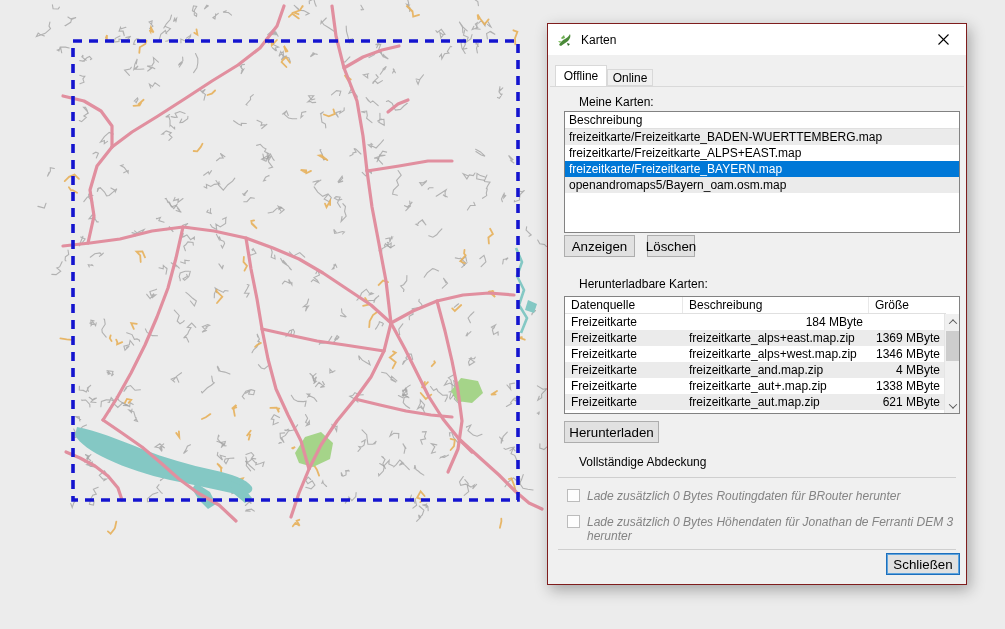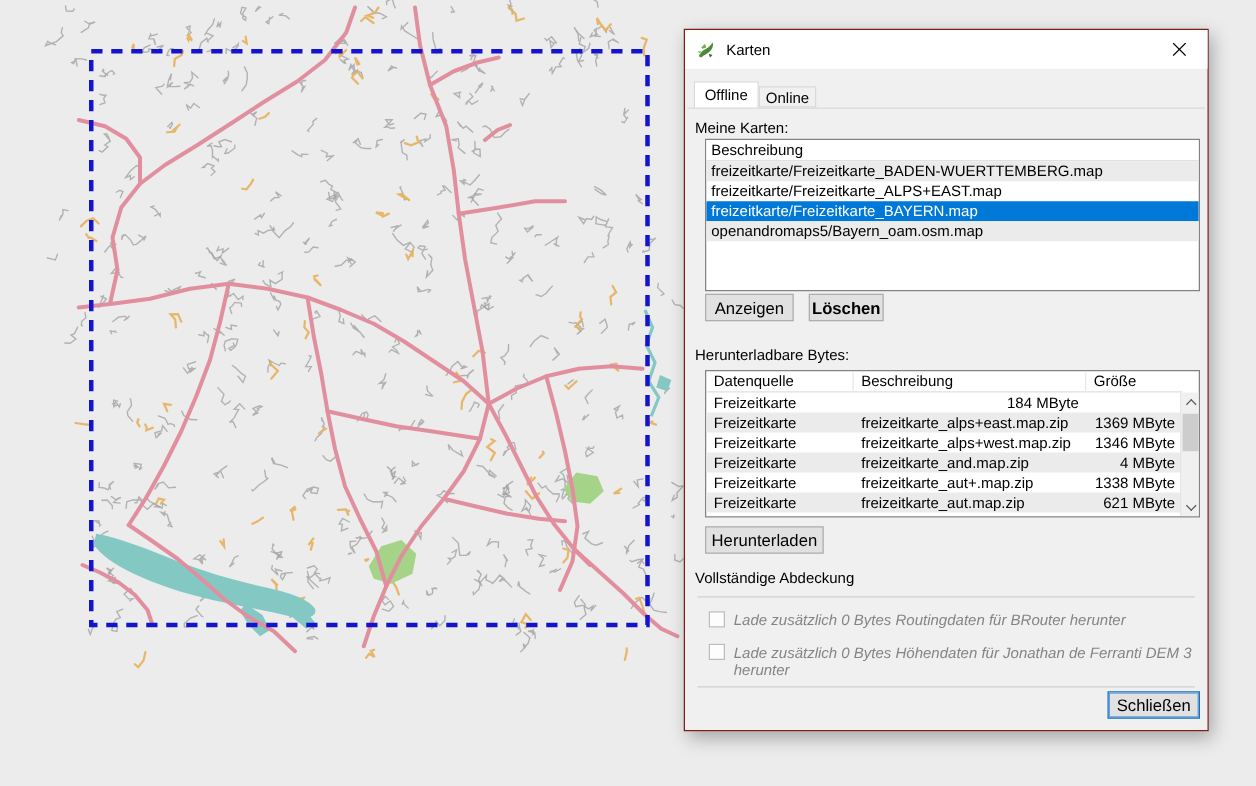--- a/index.html
+++ b/index.html
@@ -30,21 +30,21 @@
     display:flex; align-items:center; padding-left:9px; }
   .titlebar .title { margin-left:8px; }
   .close-btn { position:absolute; right:0; top:0; width:45px; height:31px;
     display:flex; align-items:center; justify-content:center; cursor:default; }
 
   .tab { position:absolute; border:1px solid #d9d9d9; display:flex; align-items:center;
     justify-content:center; background:#f0f0f0; }
   .tab.active { background:#ffffff; z-index:3;text-align:right; }
   .tab-line { position:absolute; top:62px; left:2px; right:2px; height:1px; background:#d9d9d9; }
 
-  .lbl { position:absolute; left:8px; white-space:nowrap; }
+  .lbl { position:absolute; left:31px; white-space:nowrap; }
 
   .listbox { position:absolute; left:16px; top:87px; width:396px; height:122px;
     background:#ffffff; border:1px solid #828282; overflow:hidden; }
   .list-header { height:17px; line-height:17px; padding-left:4px; background:#fff;
     border-bottom:1px solid #e0e0e0; }
   .list-row { height:16px; line-height:16px; padding-left:4px; white-space:nowrap; overflow:hidden; }
   .list-row.alt { background:#ebebeb; }
   .list-row.selected { background:var(--selection); color:#fff; }
 
   .btn { position:absolute; height:22px; background:#e1e1e1; border:1px solid #adadad;
@@ -516,23 +516,23 @@
       <div class="list-header">Beschreibung</div>
       <div id="mymaps-rows">
           <div class="list-row alt">freizeitkarte/Freizeitkarte_BADEN-WUERTTEMBERG.map</div>
           <div class="list-row">freizeitkarte/Freizeitkarte_ALPS+EAST.map</div>
           <div class="list-row selected">freizeitkarte/Freizeitkarte_BAYERN.map</div>
           <div class="list-row alt">openandromaps5/Bayern_oam.osm.map</div>
         </div>
     </div>
 
     <button class="btn" style="left:16px; top:211px; width:71px;">Anzeigen</button>
-    <button class="btn" style="left:99px; top:211px; width:60px;font-weight:bold;">Löschen</button>
-
-    <div class="lbl" style="top:253px;">Herunterladbare Bytes:</div>
+    <button class="btn" style="left:99px; top:211px; width:48px;">Löschen</button>
+
+    <div class="lbl" style="top:253px;">Herunterladbare Karten:</div>
 
     <div class="dl-table">
       <div class="dl-head">
         <span>Datenquelle</span>
         <span>Beschreibung</span>
         <span>Größe</span>
       </div>
       <div class="dl-rows" id="dl-rows">
           <div class="dl-row">
             <span>Freizeitkarte</span>

